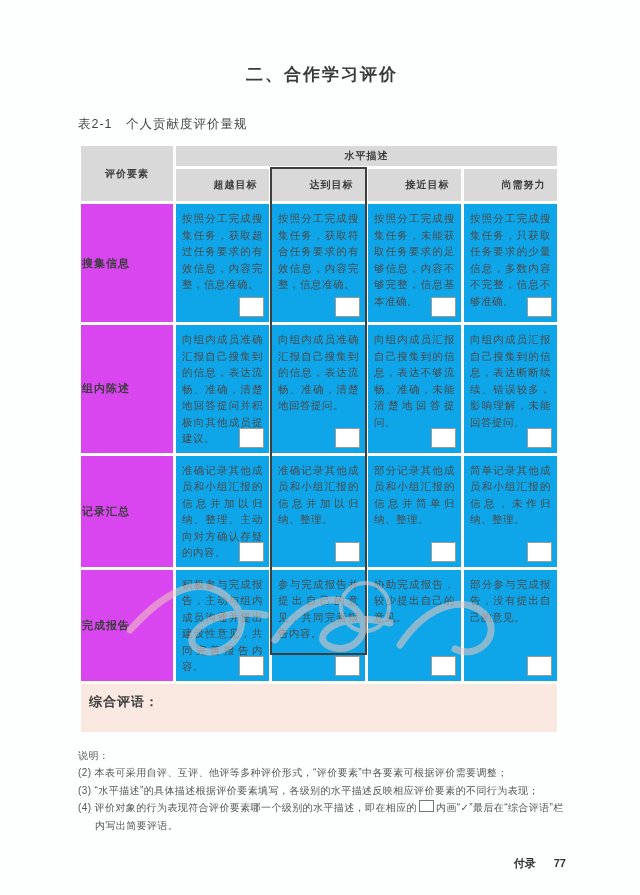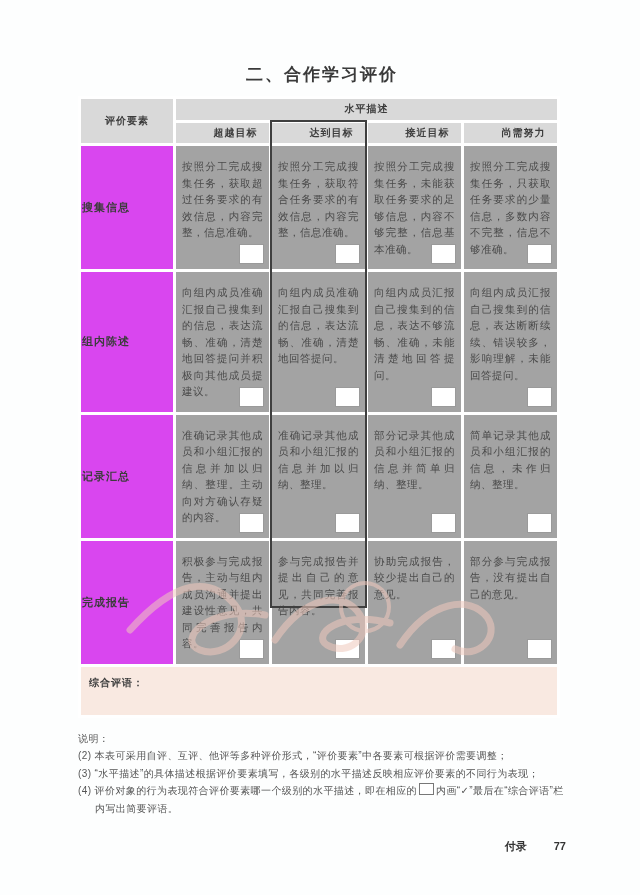--- a/index.html
+++ b/index.html
@@ -11,49 +11,50 @@
   .page-title{margin-top:62px;text-align:center;font-size:17px;font-weight:bold;
     color:#3a3a3a;letter-spacing:2px;}
   .caption{margin-top:30px;font-size:12.5px;color:#454545;letter-spacing:1px;}
   .table-wrap{position:relative;margin-top:10px;}
   table{border-collapse:separate;border-spacing:3px;background:#fff;table-layout:fixed;}
   td{box-sizing:border-box;}
   .hdr{background:#d9d9d9;text-align:center;vertical-align:middle;
     font-size:10px;font-weight:bold;color:#3c3c3c;letter-spacing:1px;}
   .corner{height:44px;}
   .lvl-top{height:20px;}
-  .lvl{height:20px;padding-left:27px;}
+  .lvl{height:32px;padding-left:27px;}
   .el-cell{background:#d946ef;text-align:left;vertical-align:middle;
     font-size:11px;font-weight:bold;color:#3c3c3c;letter-spacing:1px;}
-  .desc-cell{background:#a3a3a3;vertical-align:top;position:relative;padding:12px 6px;}
+  .desc-cell{background:#0ea5e9;vertical-align:top;position:relative;padding:6px 6px;}
   .desc-text{font-size:10.5px;line-height:16.5px;color:#4a4a4a;text-align:justify;
     text-justify:inter-character;letter-spacing:0.5px;}
   .checkbox{position:absolute;right:5px;bottom:5px;width:23px;height:18px;
     background:#ffffff;border:1px solid #9a9a9a;display:block;}
   tr.r1 td{height:118px;} tr.r2 td{height:118px;} tr.r3 td{height:106px;} tr.r4 td{height:106px;}
   .summary-cell{background:#f9e9e1;height:48px;vertical-align:top;padding:9px 8px;
-    font-size:10px;font-weight:bold;color:#3e3e3e;letter-spacing:1px;}
+    font-size:13px;font-weight:bold;color:#3e3e3e;letter-spacing:1px;}
   .hl-overlay{position:absolute;left:192px;top:24px;width:97px;height:488px;
     border:2px solid #3f3f3f;box-sizing:border-box;pointer-events:none;}
   .notes{margin-top:12px;font-size:10px;color:#555;line-height:17.5px;letter-spacing:0.4px;}
   .note-item{padding-left:17px;text-indent:-17px;}
   .inline-box{display:inline-block;width:13px;height:10px;border:1px solid #777;
     background:#fff;vertical-align:-1px;margin:0 2px;}
   .footer{margin-top:22px;display:flex;justify-content:flex-end;align-items:baseline;
-    gap:27px;font-size:11px;font-weight:bold;color:#333;}
+    gap:18px;font-size:11px;font-weight:bold;color:#333;}
   .watermark{position:absolute;left:115px;top:545px;width:430px;height:135px;
     pointer-events:none;opacity:0.55;}
 </style>
 </head>
 <body>
 
 <div class="content">
 
   <div class="page-title">二、合作学习评价</div>
 
+  <div class="caption">表2-1　个人贡献度评价量规</div>
 
   <div class="table-wrap">
     <table>
       <colgroup>
         <col style="width:92px">
           <col style="width:93px">
           <col style="width:93px">
         <col style="width:93px">
           <col style="width:93px">
       </colgroup>

